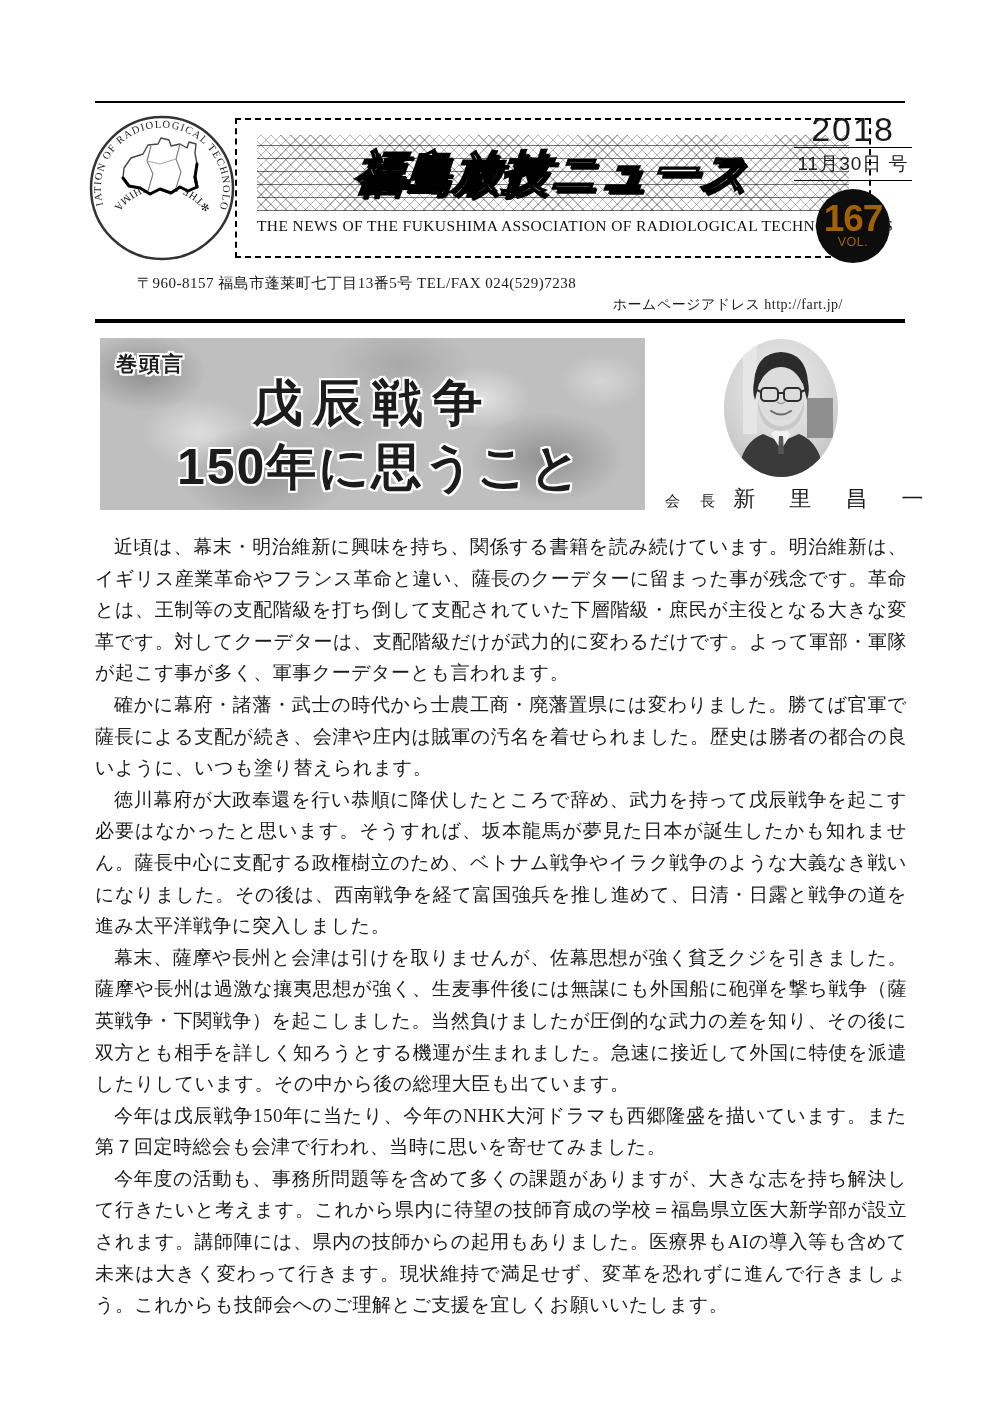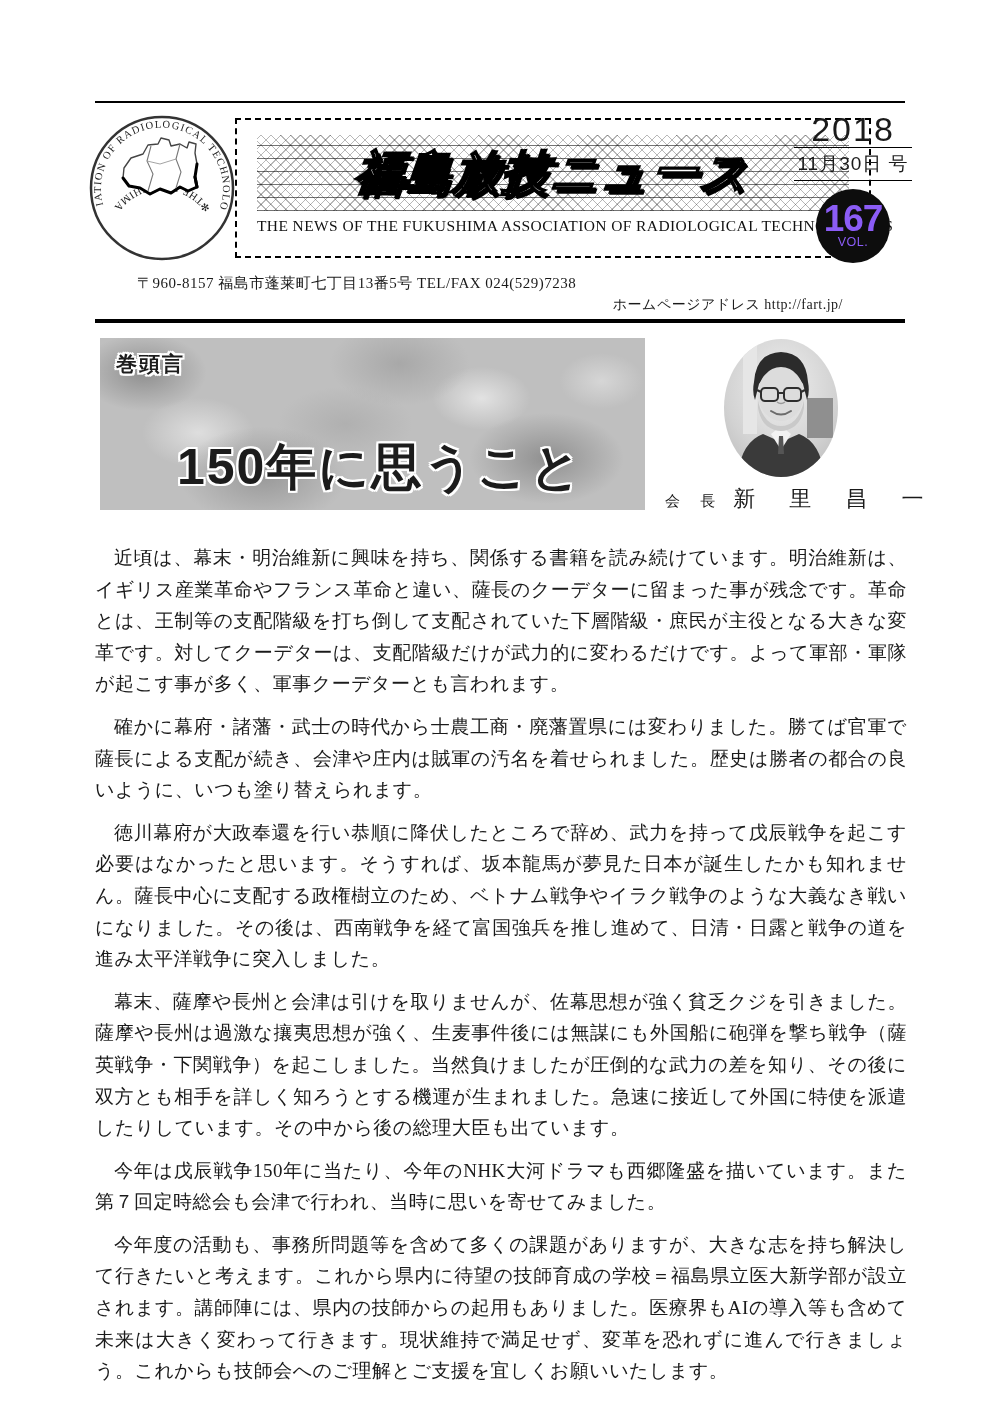--- a/index.html
+++ b/index.html
@@ -42,21 +42,21 @@
     margin-top:6px; text-align:left; font-size:15.5px; letter-spacing:0.4px;
     white-space:nowrap; color:#111;
   }
   .mast-right { position:absolute; right:0; top:0; width:118px; text-align:center;
     font-family:"Liberation Sans","DejaVu Sans",sans-serif; }
   .mast-right .year { font-size:34px; letter-spacing:2px; line-height:34px; }
   .mast-right .sep  { border-top:1.5px solid #000; margin:1px 0; }
   .mast-right .idate{ font-size:19px; line-height:30px; letter-spacing:1px; white-space:nowrap; }
   .vol-badge {
     margin:8px auto 0; width:74px; height:74px; border-radius:50%;
-    background:#0d0d0d; color:#8b5cf6; position:relative;
+    background:#0d0d0d; color:#a16207; position:relative;
   }
   .vol-badge .num { position:absolute; left:0; right:0; top:9px; font-size:37px; font-weight:bold; letter-spacing:-1px; }
   .vol-badge .vol { position:absolute; left:0; right:0; top:46px; font-size:12.5px; letter-spacing:0.5px; }
   
   .pubblock { position:absolute; left:95px; top:274px; width:810px; font-size:16px; }
   .pubblock .l1 { display:flex; }
   .pubblock .l1 .left  { margin-left:62px; letter-spacing:1px; }
   .pubblock .l1 .right { margin-left:42px; font-size:15px; letter-spacing:0.5px; white-space:nowrap; }
   .pubblock .l2 { text-align:right; margin-top:3px; margin-right:62px; font-size:14px; letter-spacing:0.5px; }
   .rule-thick { position:absolute; left:95px; top:319px; width:810px; height:0; border-top:4px solid #000; }
@@ -88,21 +88,21 @@
     font-size:50px; font-weight:bold; letter-spacing:2px;padding-left:15px; }
   .author { position:absolute; right:0; top:0; width:240px; height:172px; }
   .photo { position:absolute; left:58px; top:0; width:116px; height:140px; }
   .aline { position:absolute; left:0; bottom:-4px; width:100%; white-space:nowrap; text-align:center;
     font-family:"Liberation Sans","DejaVu Sans",sans-serif; }
   .aline .role { font-size:15px; letter-spacing:8px; margin-right:10px; }
   .aline .name { font-size:22px; letter-spacing:14px; }
   
   .article { position:absolute; left:95px; top:531px; width:812px;
     font-size:19px; line-height:31.6px; text-align:justify; letter-spacing:0.5px; }
-  .article p { text-indent:1em;margin-top:11px; }
+  .article p { text-indent:1em; }
 </style>
 </head>
 <body>
 
 <div class="page">
 
   <div class="rule-thin"></div>
 
   <div class="masthead">
 
@@ -151,20 +151,21 @@
     <div class="l1">
       <span class="right">〒960-8157 福島市蓬莱町七丁目13番5号 TEL/FAX 024(529)7238</span>
     </div>
     <div class="l2">ホームページアドレス http://fart.jp/</div>
   </div>
   <div class="rule-thick"></div>
 
   <div class="feature">
     <div class="banner">
       <div class="kicker outline-w">巻頭言</div>
+      <div class="btitle1 outline-w">戊辰戦争</div>
       <div class="btitle2 outline-w">150年に思うこと</div>
     </div>
     <div class="author">
       <svg class="photo" viewBox="0 0 116 140">
         <defs>
           <clipPath id="ovalClip">
               <ellipse cx="58" cy="70" rx="57" ry="69"></ellipse>
             </clipPath>
           <radialGradient id="bgGrad" cx="50%" cy="35%" r="80%">
             <stop offset="0%" stop-color="#efefef"></stop>

